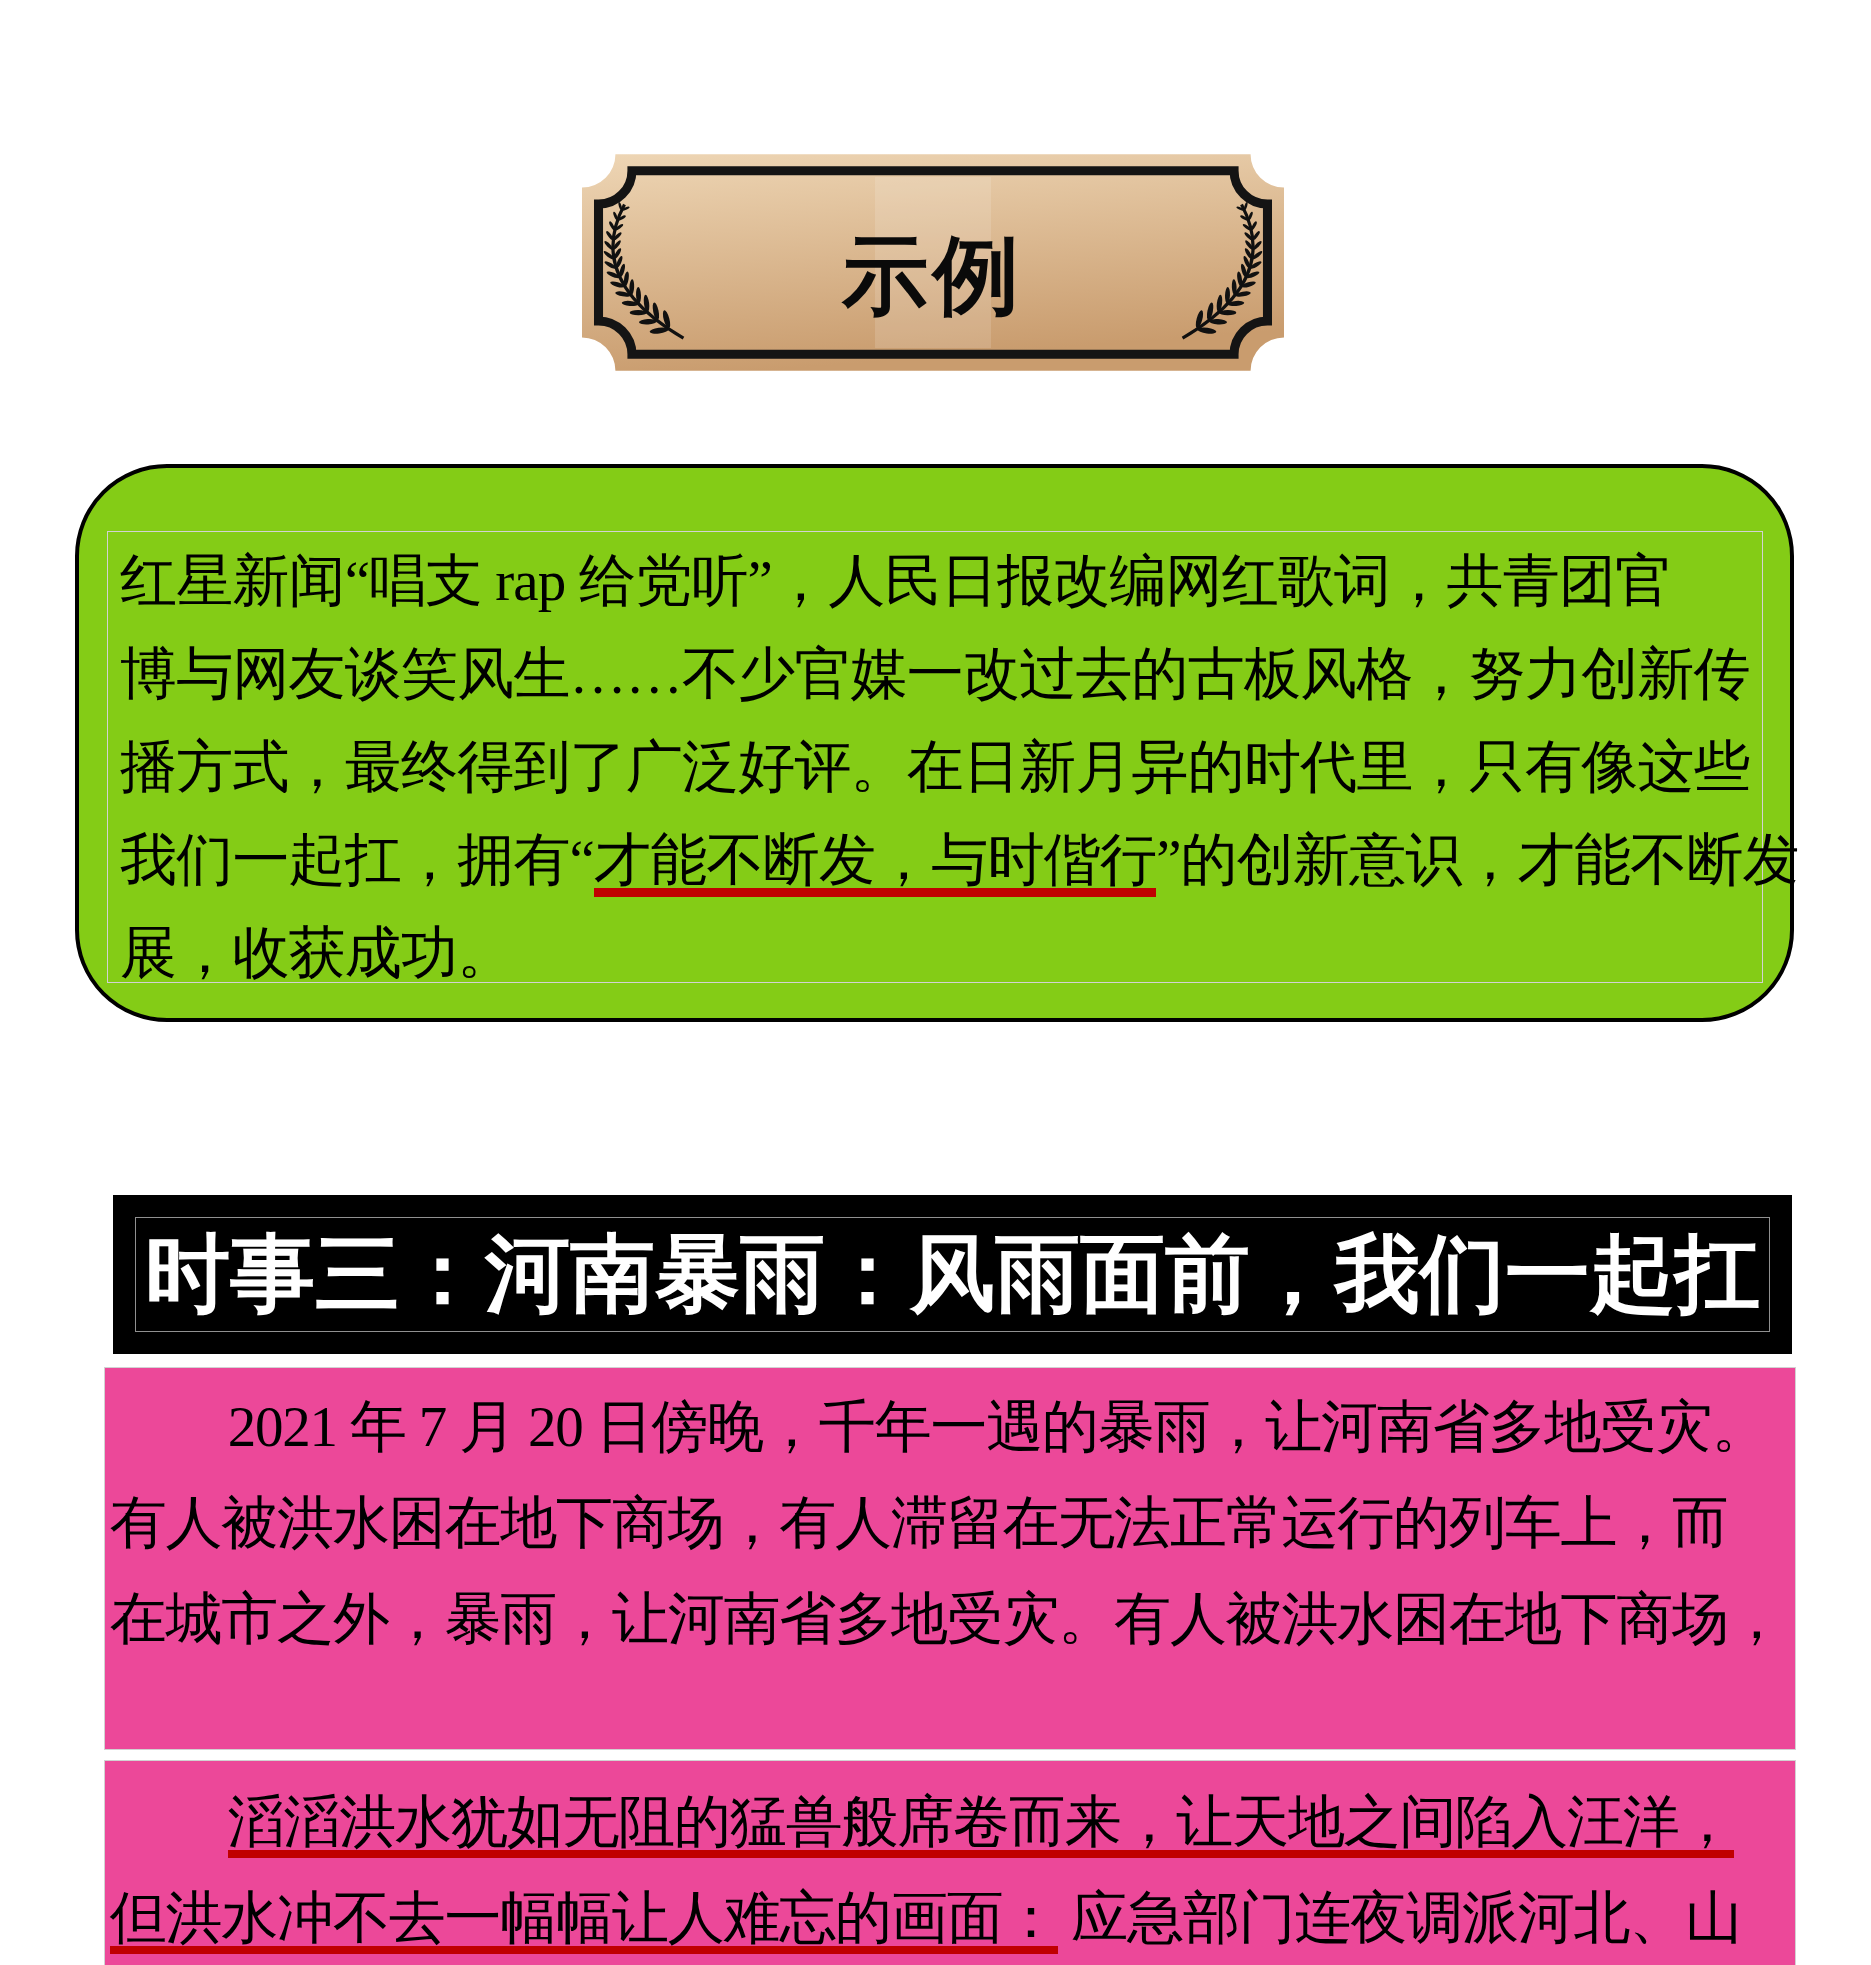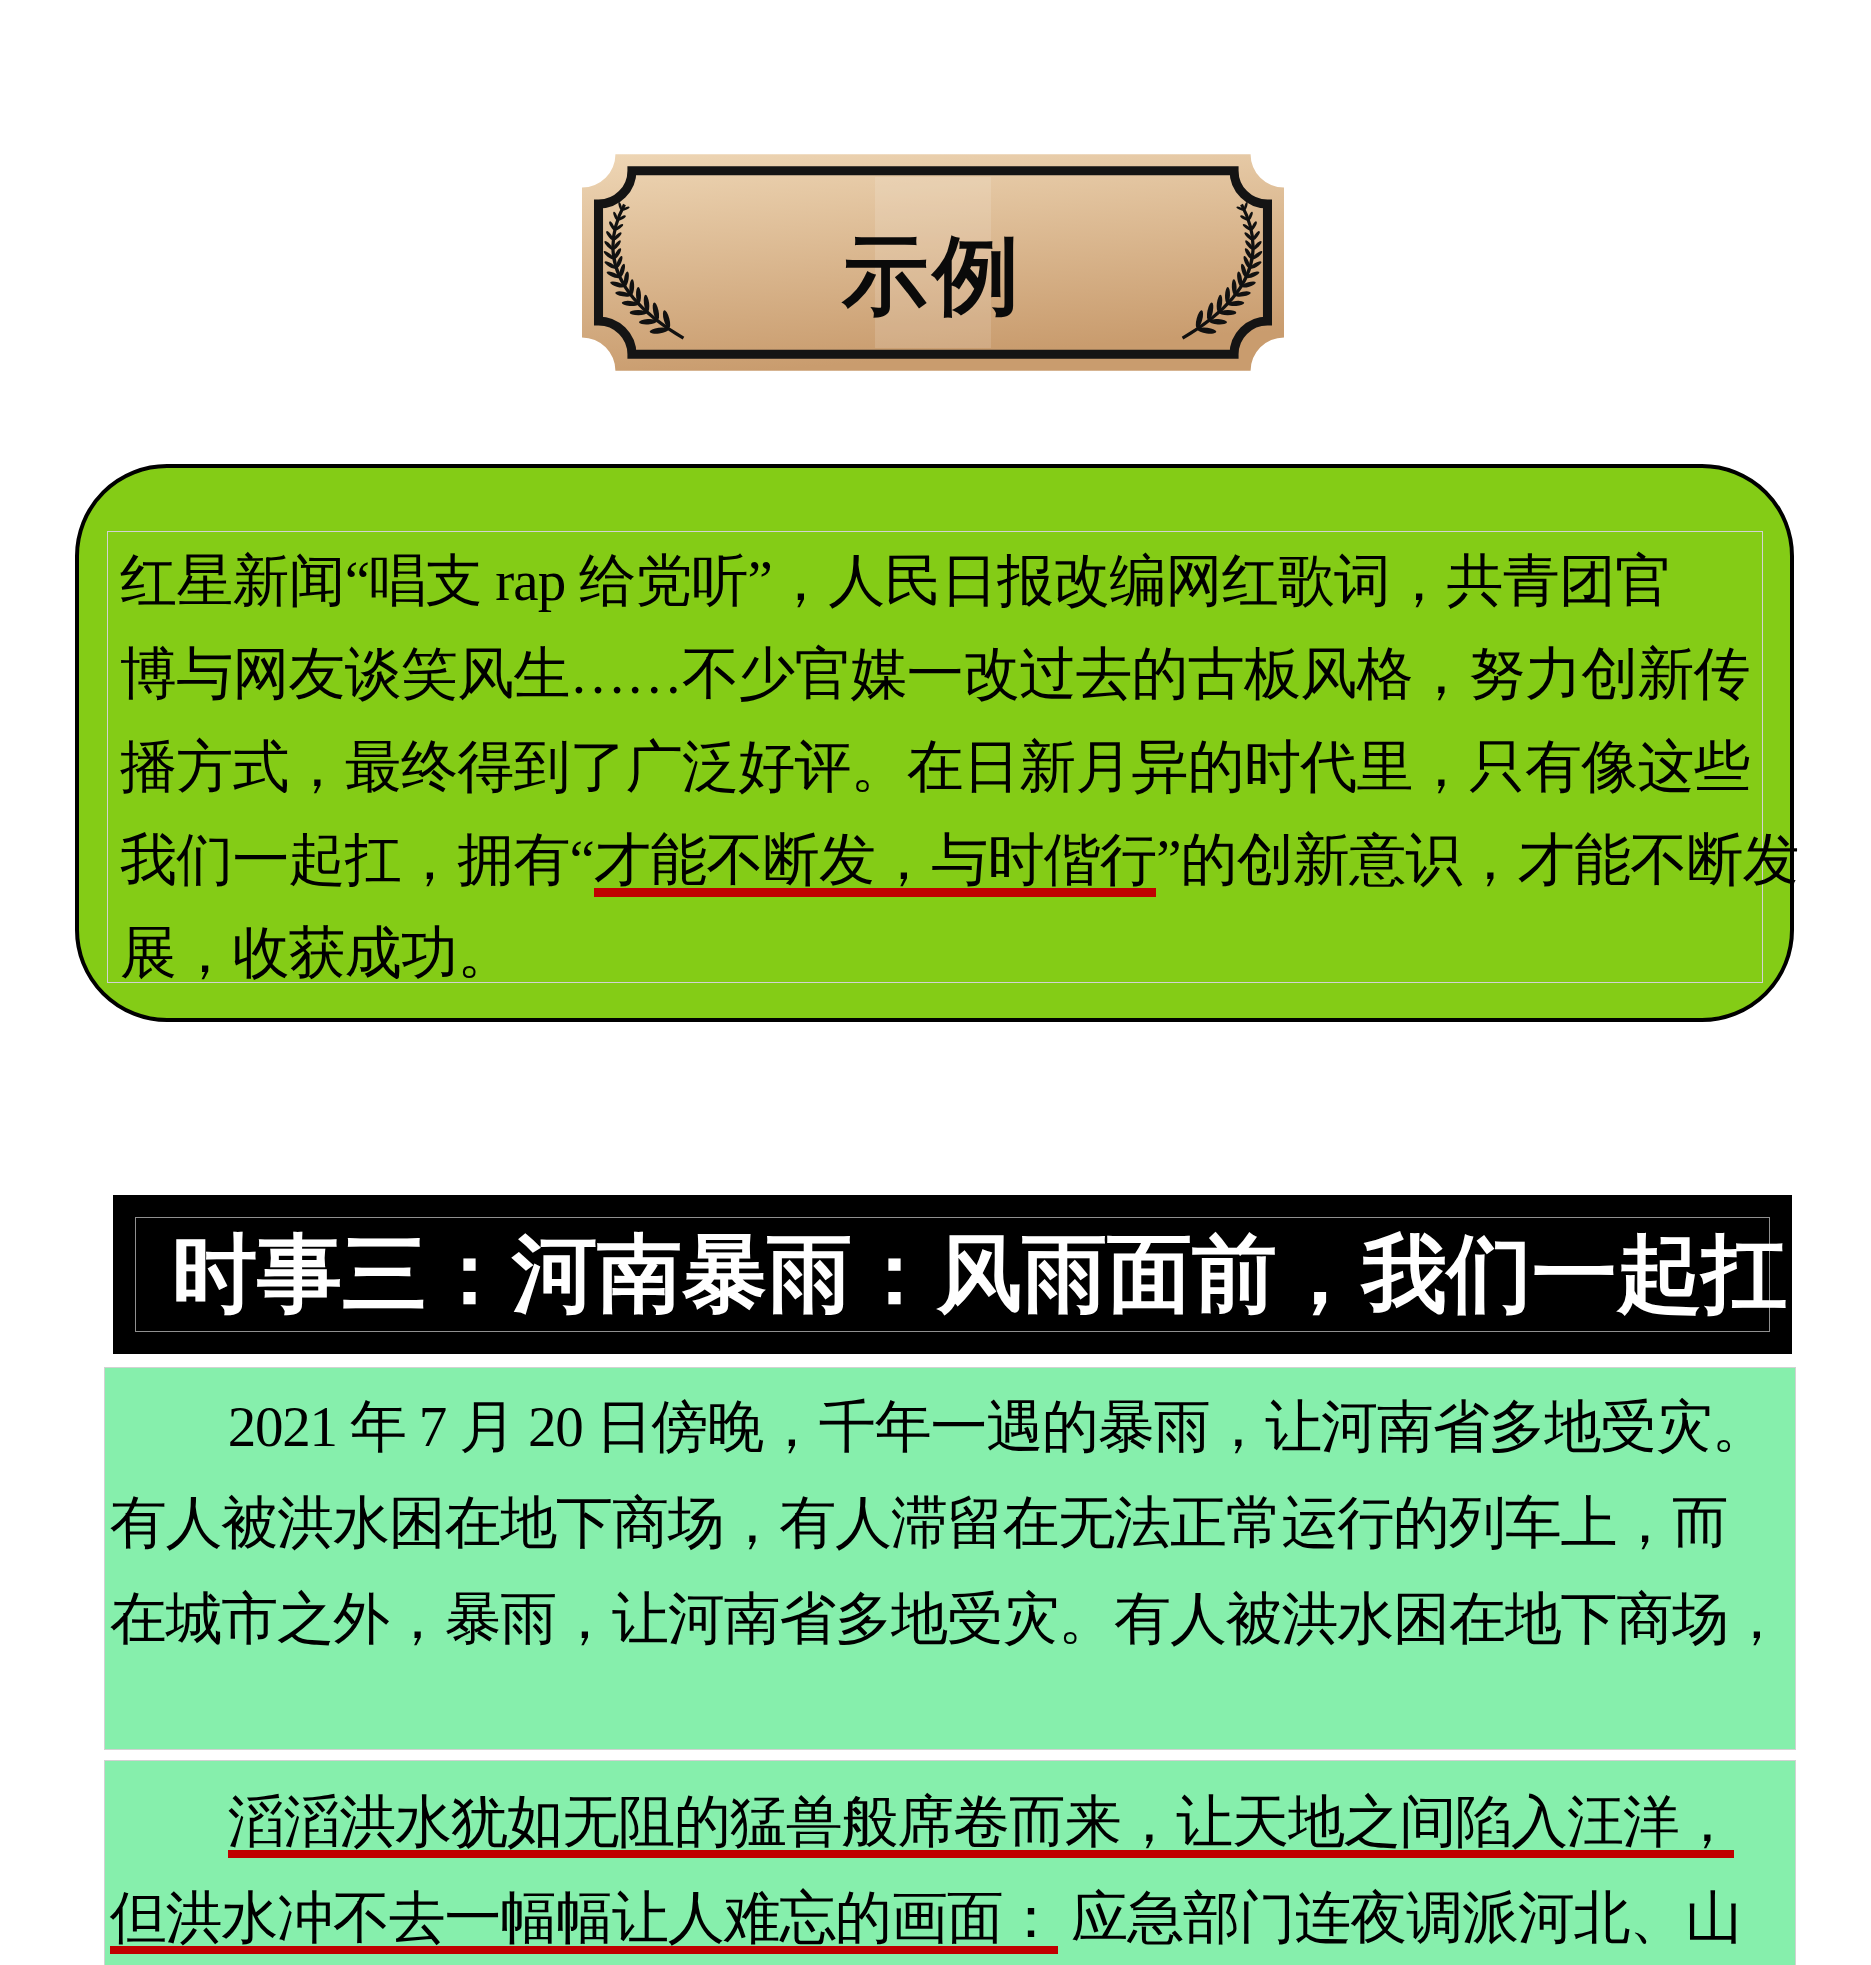--- a/index.html
+++ b/index.html
@@ -23,24 +23,24 @@
   .box-lines .line{font-size:57px;line-height:93px;letter-spacing:-0.8px;white-space:nowrap;}
 
   
   .banner{position:absolute;left:113px;top:1195px;width:1679px;height:159px;
     background:var(--bannerbg);box-sizing:border-box;}
   .banner-inner{position:absolute;left:21.6px;top:21.6px;right:21.6px;bottom:21.6px;
     border:1.2px solid var(--bannerline);}
   .banner-title{position:absolute;left:0;top:0;width:100%;height:100%;
     display:flex;align-items:center;justify-content:center;
     font-family:"Liberation Sans","DejaVu Sans",sans-serif;font-weight:900;
-    font-size:85px;color:var(--bannertext);white-space:nowrap;padding-left:27px;}
+    font-size:85px;color:var(--bannertext);white-space:nowrap;}
 
   
-  .cell{position:absolute;left:104px;width:1692px;box-sizing:border-box;background:#86efac;
+  .cell{position:absolute;left:104px;width:1692px;box-sizing:border-box;background:#ec4899;
     border:1.2px solid var(--cellborder);padding:0 3.9px 0 4.7px;}
   .cell .line{font-size:57px;line-height:96px;letter-spacing:-1.2px;white-space:nowrap;}
   .cell-1{top:1367px;height:383px;padding-top:11px;}
   .cell-2{top:1760px;height:280px;padding-top:12.6px;}
   .line.indent{padding-left:118px;}
 
   
   .u{position:relative;}
   .u::after{content:"";position:absolute;left:0;right:0;bottom:-5.5px;height:8.3px;
     background:var(--red);}

